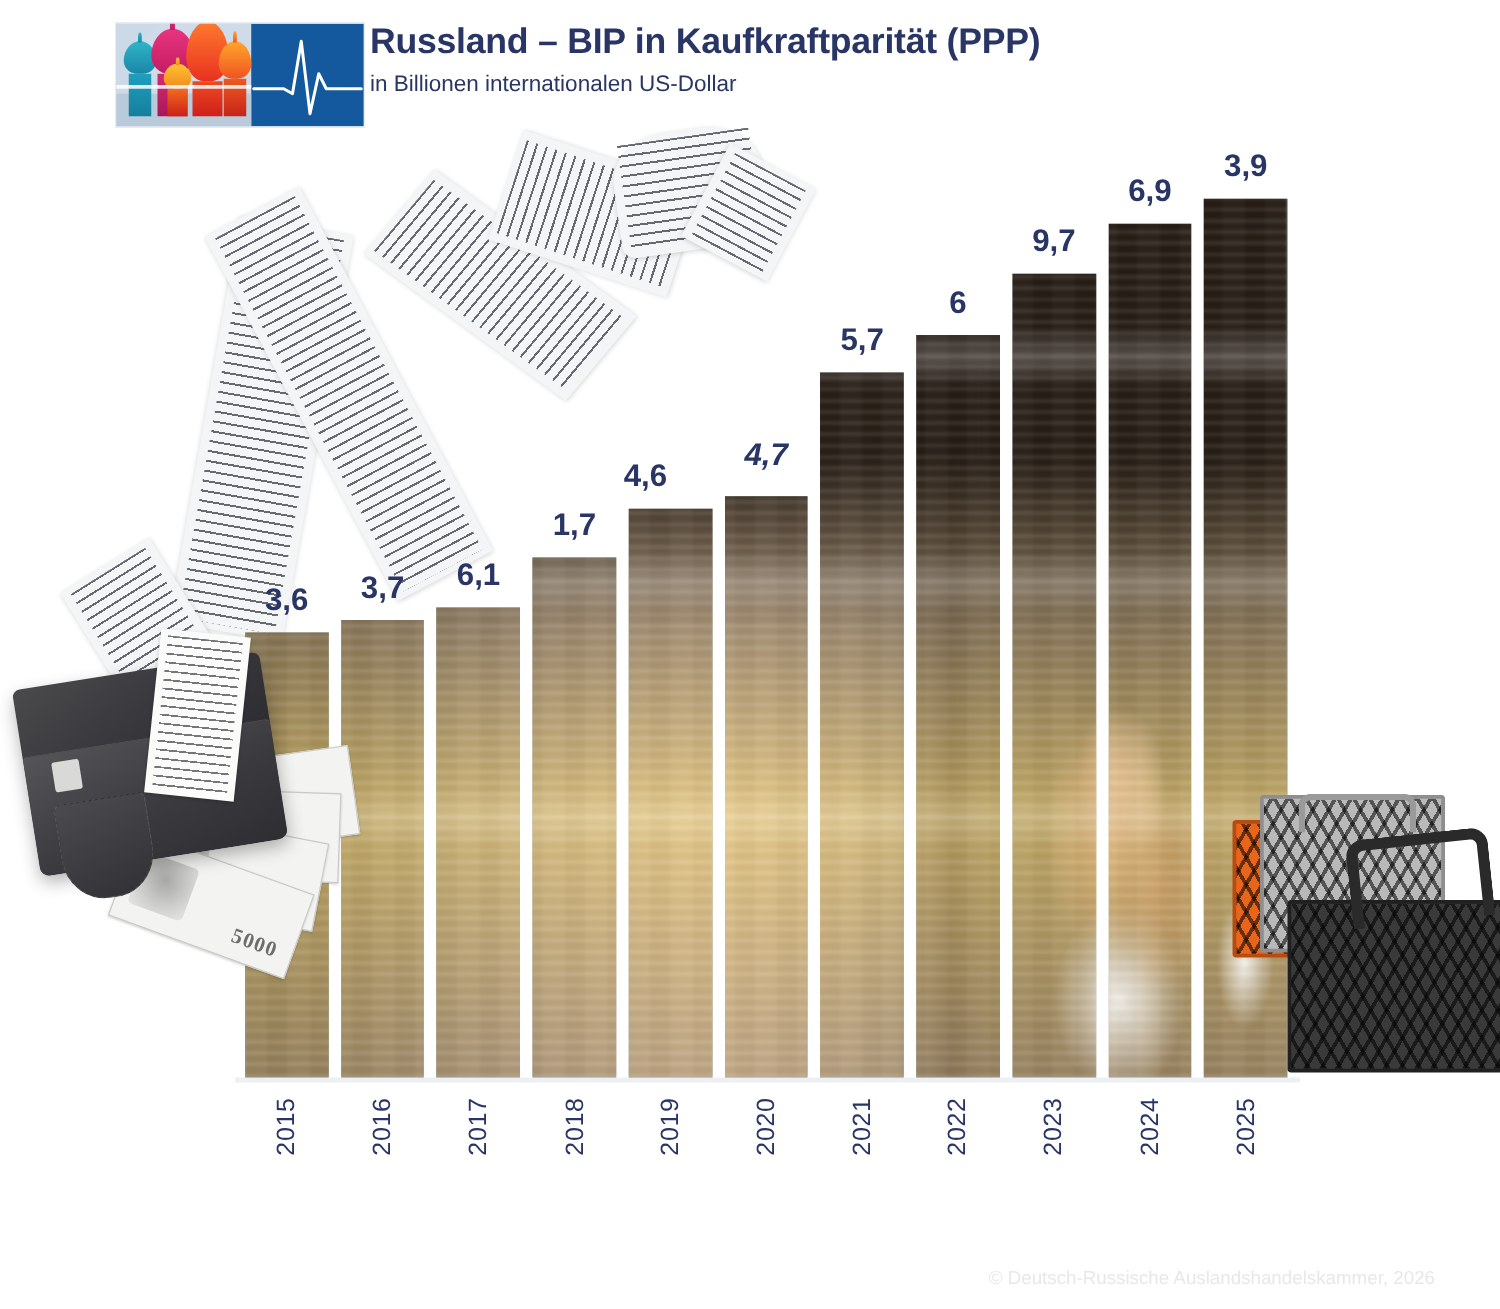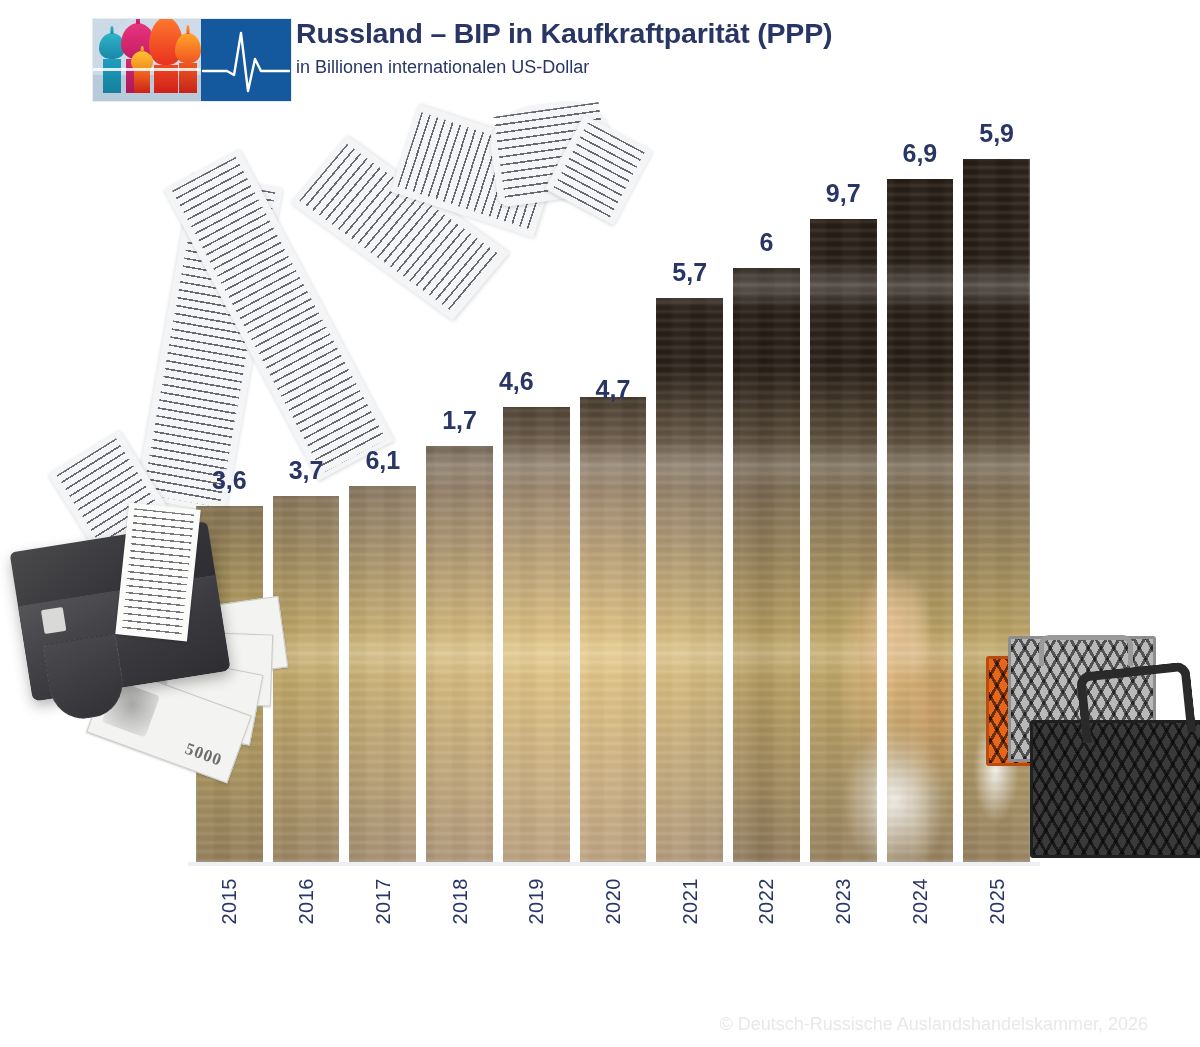--- a/index.html
+++ b/index.html
@@ -230,21 +230,21 @@
     background-color:#e8661c;border-color:#b84c10;
   }
 
   
   .source{
     position:absolute;left:68px;top:976px;
     font-size:21px;color:#293565;white-space:nowrap;
   }
   .copyright{
     position:absolute;right:52px;top:1014px;
-    font-size:18px;color:#e7e8ea;white-space:nowrap;
+    font-size:15px;color:#e7e8ea;white-space:nowrap;
   }
 </style>
 </head>
 <body>
 
 <div class="page">
 
   <div class="header">
 
     <div class="logo">
@@ -355,26 +355,26 @@
           <div class="photo" style="left: -767.273px; top: -49.4737px;"></div>
           <div class="shelves" style="left: -767.273px; top: -49.4737px;"></div>
         </div>
       </div>
     <div id="value-layer">
         <div class="bar-value" style="left: 196px; width: 66.7273px; top: 465.789px;">3,6</div>
         <div class="bar-value" style="left: 272.727px; width: 66.7273px; top: 455.895px;">3,7</div>
         <div class="bar-value" style="left: 349.455px; width: 66.7273px; top: 446px;">6,1</div>
         <div class="bar-value" style="left: 426.182px; width: 66.7273px; top: 406.421px;">1,7</div>
         <div class="bar-value" style="left: 483px; width: 66.7273px; top: 366.842px;">4,6</div>
-        <div class="bar-value" style="left: 579.636px; width: 66.7273px; top: 375px;">4,7</div>
+        <div class="bar-value" style="left: 579.636px; width: 66.7273px; top: 350px; font-style: italic;">4,7</div>
         <div class="bar-value" style="left: 656.364px; width: 66.7273px; top: 258px;">5,7</div>
         <div class="bar-value" style="left: 733.091px; width: 66.7273px; top: 228.316px;">6</div>
         <div class="bar-value" style="left: 809.818px; width: 66.7273px; top: 178.842px;">9,7</div>
         <div class="bar-value" style="left: 886.545px; width: 66.7273px; top: 139.263px;">6,9</div>
-        <div class="bar-value" style="left: 963.273px; width: 66.7273px; top: 119.474px;">5,9</div>
+        <div class="bar-value" style="left: 963.273px; width: 66.7273px; top: 119.474px;">3,9</div>
       </div>
     <div id="xlabel-layer">
         <div class="x-label" style="left: 218.364px; top: 878px;">2015</div>
         <div class="x-label" style="left: 295.091px; top: 878px;">2016</div>
         <div class="x-label" style="left: 371.818px; top: 878px;">2017</div>
         <div class="x-label" style="left: 448.545px; top: 878px;">2018</div>
         <div class="x-label" style="left: 525.273px; top: 878px;">2019</div>
         <div class="x-label" style="left: 602px; top: 878px;">2020</div>
         <div class="x-label" style="left: 678.727px; top: 878px;">2021</div>
         <div class="x-label" style="left: 755.455px; top: 878px;">2022</div>

